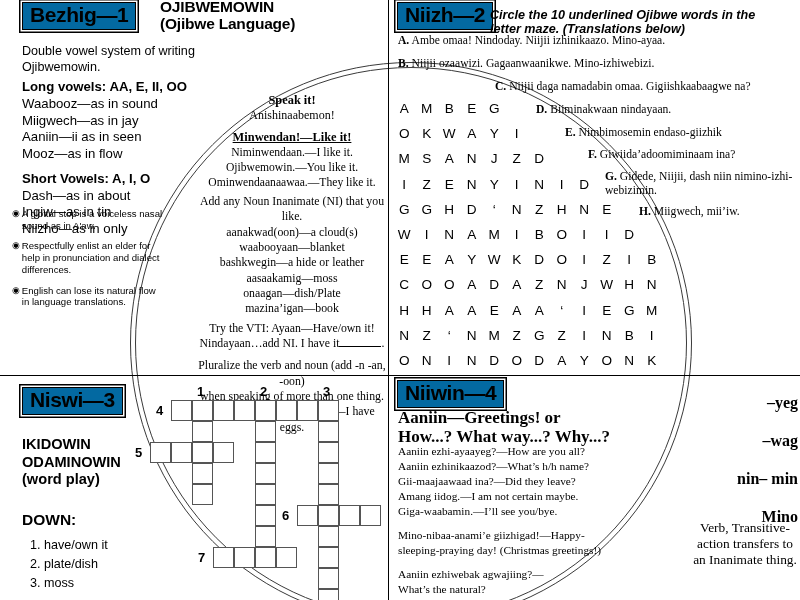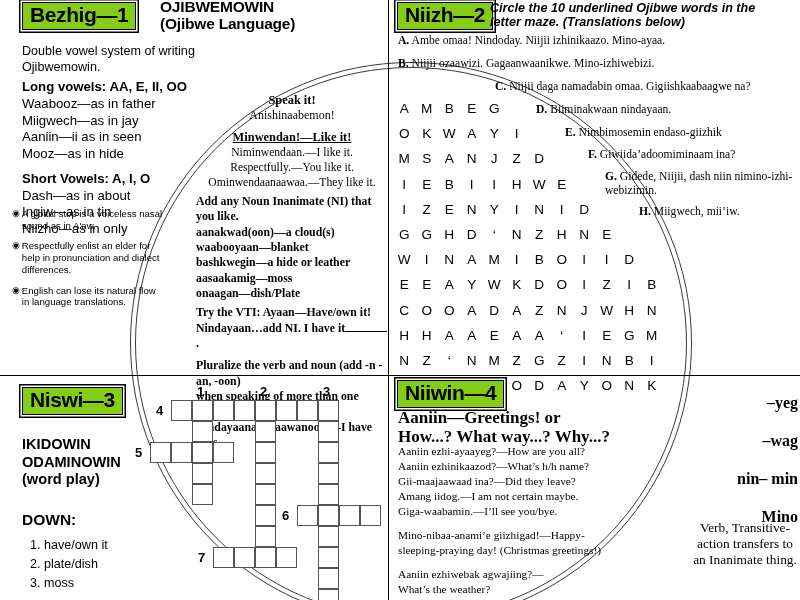--- a/index.html
+++ b/index.html
@@ -23,21 +23,21 @@
   }
 
   
   .v-div{position:absolute;left:388px;top:0;width:0;height:600px;border-left:1.5px solid #000;}
   .h-div{position:absolute;left:0;top:375px;width:800px;height:0;border-top:1.5px solid #000;}
 
   
   .sec-box{
     display:inline-block;border:1.5px solid #000;
     box-shadow:0 0 0 1.5px #fff, 0 0 0 3px #000;
-    padding:0px 7px 1px 7px;background:#84cc16;
+    padding:0px 7px 1px 7px;background:#0369a1;
     font-weight:bold;font-size:21px;letter-spacing:-.4px;line-height:1.18;
   }
 
   
   .q1{position:absolute;left:0;top:0;width:388px;height:375px;}
   .q1 .hdr{position:absolute;left:22px;top:2px;}
   .q1 .title{
     position:absolute;left:160px;top:-1px;width:190px;
     font-weight:bold;font-size:15.5px;line-height:1.08;letter-spacing:-.2px;
   }
@@ -55,28 +55,28 @@
   .speak{
     position:absolute;left:196px;top:92px;width:192px;
     font-family:"Liberation Serif", serif;font-size:11.6px;line-height:1.30;
   }
   .speak .c{text-align:center;}
   .speak .sp1{font-weight:bold;font-size:12.4px;}
   .speak .sp2{font-size:12px;}
   .speak .lk{margin-top:5px;}
   .speak .lk div{text-align:center;}
   .speak .list{margin-top:4px;font-size:11.8px;}
-  .speak .list div{text-align:left;font-weight:bold;}
+  .speak .list div{text-align:center;}
   .blank{border-bottom:1px solid #000;display:inline-block;width:42px;}
 
   
   .q2{position:absolute;left:389px;top:0;width:411px;height:375px;}
   .q2 .hdr{position:absolute;left:8px;top:2px;}
   .q2 .instr{
-    position:absolute;left:101px;top:1px;width:300px;
+    position:absolute;left:101px;top:8px;width:300px;
     font-weight:bold;font-style:italic;font-size:12.6px;line-height:1.14;
   }
   .maze{
     position:absolute;left:4px;top:96px;
     font-size:13.6px;line-height:25.2px;letter-spacing:0;
     font-family:"Liberation Sans", sans-serif;
   }
   .maze .row{white-space:nowrap;height:25.2px;}
   .maze .cell{display:inline-block;width:22.5px;text-align:center;}
 
@@ -147,24 +147,24 @@
     <div class="sec-box hdr">Bezhig—1</div>
     <div class="title">
       <div>OJIBWEMOWIN</div>
       <div>(Ojibwe Language)</div>
     </div>
 
     <div class="body">
       <div class="lead">Double vowel system of writing Ojibwemowin.</div>
       <div style="height:3px"></div>
       <div><b>Long vowels: AA, E, II, OO</b></div>
-      <div>Waabooz—as in father</div>
+      <div>Waabooz—as in sound</div>
       <div>Miigwech—as in jay</div>
       <div>Aaniin—ii as in seen</div>
-      <div>Mooz—as in hide</div>
+      <div>Mooz—as in flow</div>
       <div class="gap"></div>
       <div><b>Short Vowels: A, I, O</b></div>
       <div>Dash—as in about</div>
       <div>Ingiw—as in tin</div>
       <div>Niizho—as in only</div>
     </div>
 
     <div class="bullets">
       <div class="b">
         <span class="dot">◉</span>
@@ -180,30 +180,31 @@
       </div>
     </div>
   </div>
 
   <div class="speak">
     <div class="c sp1">Speak it!</div>
     <div class="c sp2">Anishinaabemon!</div>
     <div class="lk">
       <div style="font-weight:bold;font-size:12.4px;"><u>Minwendan!—Like it!</u></div>
       <div>Niminwendaan.—I like it.</div>
-      <div>Respectfully.—You like it.</div>
+      <div>Ojibwemowin.—You like it.</div>
       <div>Ominwendaanaawaa.—They like it.</div>
     </div>
     <div class="list">
       <div>Add any Noun Inanimate (NI) that you like.</div>
       <div>aanakwad(oon)—a cloud(s)</div>
       <div>waabooyaan—blanket</div>
       <div>bashkwegin—a hide or leather</div>
       <div>aasaakamig—moss</div>
       <div>onaagan—dish/Plate</div>
+      <div>mazina’igan—book</div>
     </div>
     <div class="list" style="">
       <div>Try the VTI: Ayaan—Have/own it!</div>
       <div>
         <span>Nindayaan…add NI. I have it</span><span class="blank"></span><span>.</span>
       </div>
     </div>
     <div class="list" style="margin-top:7px">
       <div>Pluralize the verb and noun (add -n -an, -oon)</div>
       <div>when speaking of more than one thing.</div>
@@ -248,21 +249,20 @@
     </div>
     <div class="sent sH">
       <b>H.</b>
       <span>Miigwech, mii’iw.</span>
     </div>
 
     <div class="maze" id="maze">
         <div class="row"><span class="cell">A</span><span class="cell">M</span><span class="cell">B</span><span class="cell">E</span><span class="cell">G</span></div>
         <div class="row"><span class="cell">O</span><span class="cell">K</span><span class="cell">W</span><span class="cell">A</span><span class="cell">Y</span><span class="cell">I</span></div>
         <div class="row"><span class="cell">M</span><span class="cell">S</span><span class="cell">A</span><span class="cell">N</span><span class="cell">J</span><span class="cell">Z</span><span class="cell">D</span></div>
-        <div class="row"><span class="cell">I</span><span class="cell">E</span><span class="cell">B</span><span class="cell">I</span><span class="cell">I</span><span class="cell">H</span><span class="cell">W</span><span class="cell">E</span></div>
         <div class="row"><span class="cell">I</span><span class="cell">Z</span><span class="cell">E</span><span class="cell">N</span><span class="cell">Y</span><span class="cell">I</span><span class="cell">N</span><span class="cell">I</span><span class="cell">D</span></div>
         <div class="row"><span class="cell">G</span><span class="cell">G</span><span class="cell">H</span><span class="cell">D</span><span class="cell">‘</span><span class="cell">N</span><span class="cell">Z</span><span class="cell">H</span><span class="cell">N</span><span class="cell">E</span></div>
         <div class="row"><span class="cell">W</span><span class="cell">I</span><span class="cell">N</span><span class="cell">A</span><span class="cell">M</span><span class="cell">I</span><span class="cell">B</span><span class="cell">O</span><span class="cell">I</span><span class="cell">I</span><span class="cell">D</span></div>
         <div class="row"><span class="cell">E</span><span class="cell">E</span><span class="cell">A</span><span class="cell">Y</span><span class="cell">W</span><span class="cell">K</span><span class="cell">D</span><span class="cell">O</span><span class="cell">I</span><span class="cell">Z</span><span class="cell">I</span><span class="cell">B</span></div>
         <div class="row"><span class="cell">C</span><span class="cell">O</span><span class="cell">O</span><span class="cell">A</span><span class="cell">D</span><span class="cell">A</span><span class="cell">Z</span><span class="cell">N</span><span class="cell">J</span><span class="cell">W</span><span class="cell">H</span><span class="cell">N</span></div>
         <div class="row"><span class="cell">H</span><span class="cell">H</span><span class="cell">A</span><span class="cell">A</span><span class="cell">E</span><span class="cell">A</span><span class="cell">A</span><span class="cell">‘</span><span class="cell">I</span><span class="cell">E</span><span class="cell">G</span><span class="cell">M</span></div>
         <div class="row"><span class="cell">N</span><span class="cell">Z</span><span class="cell">‘</span><span class="cell">N</span><span class="cell">M</span><span class="cell">Z</span><span class="cell">G</span><span class="cell">Z</span><span class="cell">I</span><span class="cell">N</span><span class="cell">B</span><span class="cell">I</span></div>
         <div class="row"><span class="cell">O</span><span class="cell">N</span><span class="cell">I</span><span class="cell">N</span><span class="cell">D</span><span class="cell">O</span><span class="cell">D</span><span class="cell">A</span><span class="cell">Y</span><span class="cell">O</span><span class="cell">N</span><span class="cell">K</span></div>
       </div>
 
@@ -344,21 +344,21 @@
         <div>Gii-maajaawaad ina?—Did they leave?</div>
         <div>Amang iidog.—I am not certain maybe.</div>
         <div>Giga-waabamin.—I’ll see you/bye.</div>
       </div>
       <div class="grp">
         <div>Mino-nibaa-anami’e giizhigad!—Happy-</div>
         <div>sleeping-praying day! (Christmas greetings!)</div>
       </div>
       <div class="grp">
         <div>Aaniin ezhiwebak agwajiing?—</div>
-        <div>What’s the weather?</div>
+        <div>What’s the natural?</div>
       </div>
 
     </div>
   </div>
 
   <div class="right-col">
     <div class="sfx a">–yeg</div>
     <div class="sfx b">–wag</div>
     <div class="sfx c">nin– min</div>
     <div class="sfx d">Mino</div>

